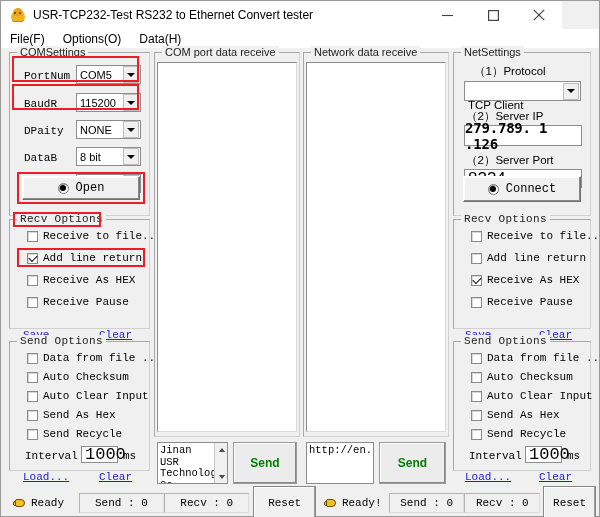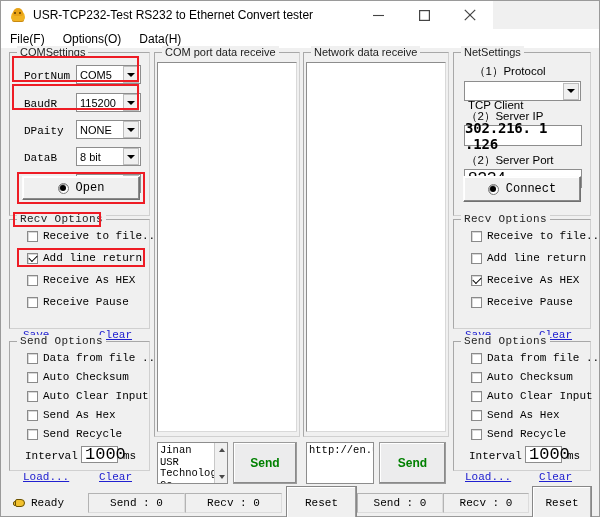--- a/index.html
+++ b/index.html
@@ -11,21 +11,21 @@
     font-family: "Liberation Sans", sans-serif;
   }
   .window {
     position: absolute; left: 0; top: 0;
     width: 600px; height: 517px;
     background: #f0f0f0;
     border: 1px solid #9a9a9a;
   }
   
   .titlebar {
-    position: absolute; left: 0; top: 0; width: 492px; height: 28px;
+    position: absolute; left: 0; top: 0; width: 561px; height: 28px;
     background: #ffffff;
     display: flex; align-items: center;
   }
   .app-icon {
     width: 16px; height: 16px; margin-left: 9px; margin-right: 7px;
     position: relative; flex: 0 0 auto;
   }
   .app-icon .blob {
     position: absolute; left: 1px; top: 3px; width: 14px; height: 11px;
     background: #f0b323; border-radius: 7px 7px 4px 4px;
@@ -424,21 +424,21 @@
       <div class="net-lbl" style="left:12px; top:11px;margin-left:8px;">（1）Protocol</div>
       <div class="combo" style="left:10px; top:28px; width:117px; height:20px;">
         <div class="cval" style="font-size:11.5px;margin-top:28px;">TCP Client</div>
         <div class="carrow">
             <i></i>
           </div>
       </div>
 
       <div class="net-lbl" style="left:12px; top:56px;">（2）Server IP</div>
       <div class="ip-field" style="left:10px; top:72px; width:118px; height:21px;">
-        <span>302.216. 1 .126</span>
+        <span>279.789. 1 .126</span>
       </div>
 
       <div class="net-lbl" style="left:12px; top:100px;">（2）Server Port</div>
       <div class="textbox" style="left:10px; top:116px; width:118px; height:19px;">
         <span>8234</span>
       </div>
     </div>
 
     <div class="btn" style="left:462px; top:128px; width:118px; height:26px;">
       <span class="radio-glyph"></span>
@@ -509,20 +509,27 @@
             <span class="h1"></span>
           </span>
         <span>Ready</span>
       </div>
       <div class="sb-panel" style="width:97px;">Send : 0</div>
       <div class="sb-panel" style="width:97px;">Recv : 0</div>
       <div class="sb-reset" style="width:71px; margin-left:4px;">
         <span>Reset</span>
       </div>
 
+      <div class="sb-flat" style="width:82px; padding-left:8px;">
+        <span class="hand-icon">
+            <span class="h2"></span>
+            <span class="h1"></span>
+          </span>
+        <span>Ready!</span>
+      </div>
       <div class="sb-panel" style="width:86px;">Send : 0</div>
       <div class="sb-panel" style="width:86px;">Recv : 0</div>
       <div class="sb-reset" style="width:60px; margin-left:3px;">
         <span>Reset</span>
       </div>
     </div>
 
   </div>
 </div>
 

